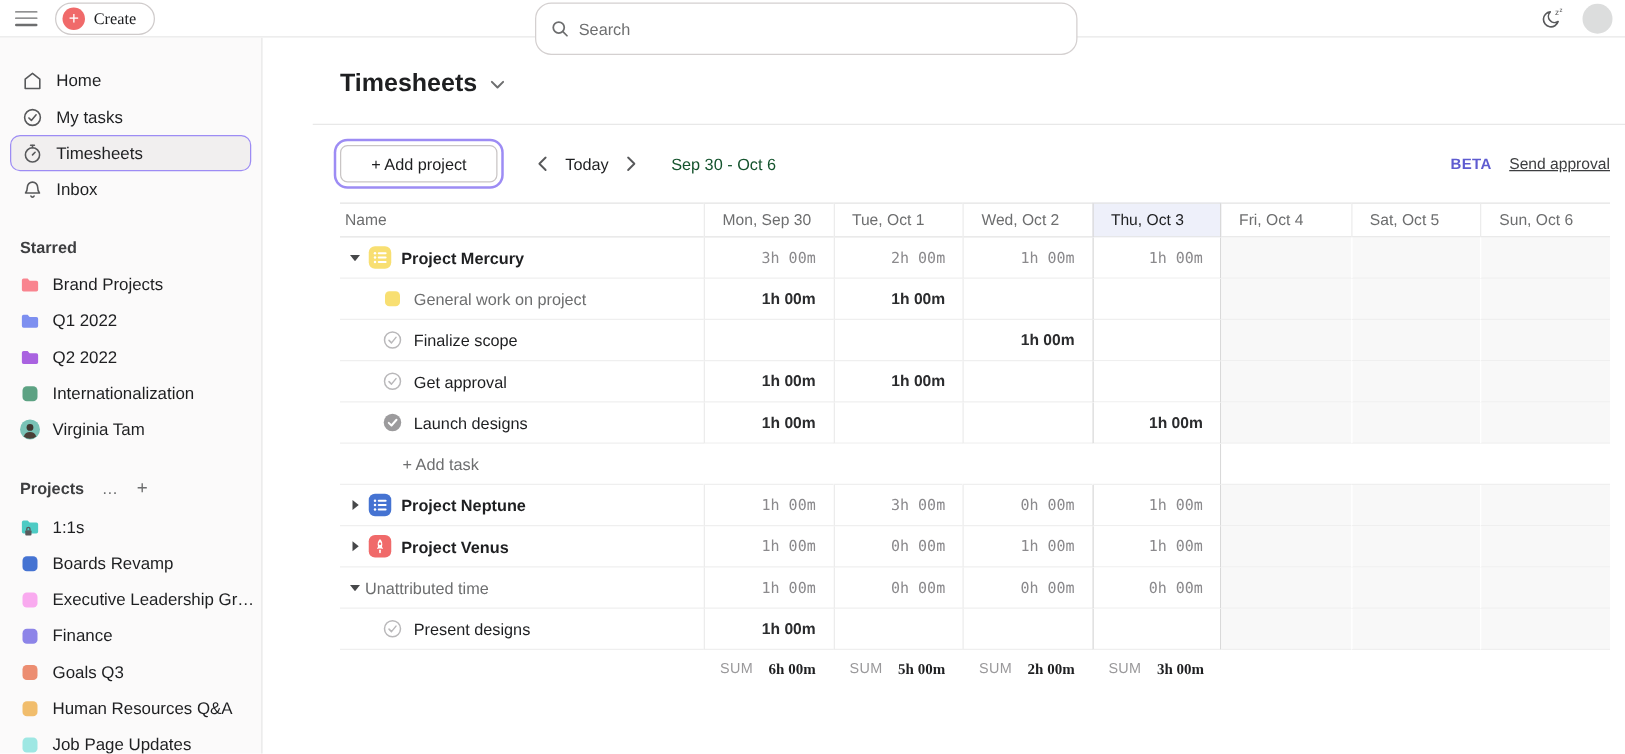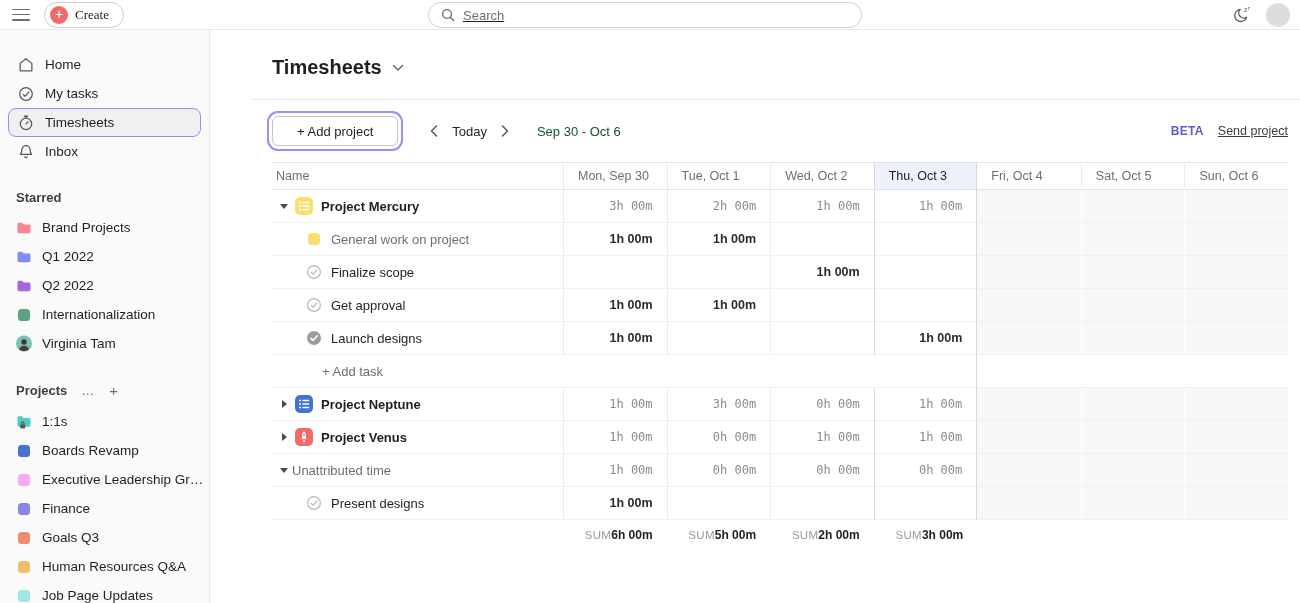--- a/index.html
+++ b/index.html
@@ -9,22 +9,22 @@
   
   .topbar { position:relative; height:30px; background:#fff; border-bottom:1px solid #e8e8e8;
     display:flex; align-items:center; padding:0 10px; }
   .hamburger { width:18px; height:12px; display:flex; flex-direction:column; justify-content:space-between; cursor:pointer; margin-left:2px; }
   .hamburger span { display:block; height:1.6px; background:#6d6e6f; border-radius:1px; }
   .create-btn { margin-left:14px; height:26px; display:flex; align-items:center; gap:7px;
     padding:0 14px 0 5px; border:1px solid #cfcbcb; border-radius:13px; background:#fff; cursor:pointer; }
   .create-plus { width:18px; height:18px; border-radius:50%; background:#f06a6a; color:#fff;
     display:flex; align-items:center; justify-content:center; font-size:14px; line-height:1; padding-bottom:1px; }
   .create-label { font-size:13px; color:#1e1f21;font-family:Liberation Serif, serif; }
-  .search-pill { position:absolute; left:428px; top:2px; width:434px; height:26px;
-    border:1px solid #d4d0d0; border-radius:13px; background:#fff; display:flex; align-items:center; padding:0 12px; gap:8px;text-decoration:underline; }
+  .search-pill { position:absolute; left:428px; top:2px; width:434px; height:42px;
+    border:1px solid #d4d0d0; border-radius:13px; background:#fff; display:flex; align-items:center; padding:0 12px; gap:8px; }
   .search-pill input { border:none; outline:none; flex:1; font-size:13px; color:#1e1f21;
     font-family:"Liberation Sans", sans-serif; background:transparent; }
   .search-pill input::placeholder { color:#6d6e6f; }
   .topbar-right { margin-left:auto; display:flex; align-items:center; gap:14px; }
   .avatar-circle { width:24px; height:24px; border-radius:50%; background:#dcdddd; cursor:pointer; }
   .icon-btn { display:flex; align-items:center; cursor:pointer; }
 
   
   .app { display:flex; height:573px;gap:40px; }
   .sidebar { width:210px; background:#fbfafa; border-right:1px solid #e8e8e8; padding-top:20px; flex-shrink:0; }
@@ -79,23 +79,23 @@
   .muted { color:#6d6e6f; font-weight:400; }
   .task-indent { width:22px; flex-shrink:0; }
   .val-cell { justify-content:flex-end; padding-right:14px; border-left:1px solid #ececec; }
   .val-cell.today { border-left:1px solid #d9d9d9; border-right:1px solid #d9d9d9; background:#fff; }
   .val-cell.future { background:#f8f8f8; border-left:1px solid #fff; }
   .val-cell.fri { border-left:none; }
   .mono-val { font-family:"DejaVu Sans Mono", monospace; font-size:12px; color:#8b8a8d; }
   .task-val { font-size:12.5px; font-weight:700; color:#2a2b2d; }
   .addtask-cell { border-left:none !important; background:#fff !important; }
   .add-task-label { font-size:13px; color:#6d6e6f; padding-left:46px; cursor:pointer; }
-  .sum-cell { height:30px; display:flex; align-items:center; justify-content:flex-end; padding:0 14px 0 13px; }
+  .sum-cell { height:30px; display:flex; align-items:center; justify-content:space-between; padding:0 14px 0 13px; }
   .sum-lbl { font-size:11.5px; color:#9a999b; letter-spacing:.3px; }
-  .sum-val { font-family:Liberation Sans, sans-serif; font-size:12px; font-weight:700; color:#1e1f21; }
+  .sum-val { font-family:Liberation Serif, serif; font-size:12px; font-weight:700; color:#1e1f21; }
 
   svg { display:block; }
 </style>
 </head>
 <body>
 
 <div class="topbar">
   <div class="hamburger">
       <span></span>
       <span></span>
@@ -286,21 +286,21 @@
       </span>
       <span class="today-label">Today</span>
       <span class="nav-chev">
         <svg width="8" height="12" viewBox="0 0 8 12">
             <polyline points="1.5,1 6.5,6 1.5,11" fill="none" stroke="#58595b" stroke-width="1.5" stroke-linecap="round" stroke-linejoin="round"></polyline>
           </svg>
       </span>
       <span class="date-range">Sep 30 - Oct 6</span>
       <div class="toolbar-right">
         <span class="beta-badge">BETA</span>
-        <span class="feedback-link">Send project</span>
+        <span class="feedback-link">Send approval</span>
       </div>
     </div>
 
     <div class="sheet">
       <div class="t-grid" id="sheet-grid">
           <div class="h-cell name">Name</div>
           <div class="h-cell day">Mon, Sep 30</div>
           <div class="h-cell day">Tue, Oct 1</div>
           <div class="h-cell day">Wed, Oct 2</div>
           <div class="h-cell day today">Thu, Oct 3</div>

